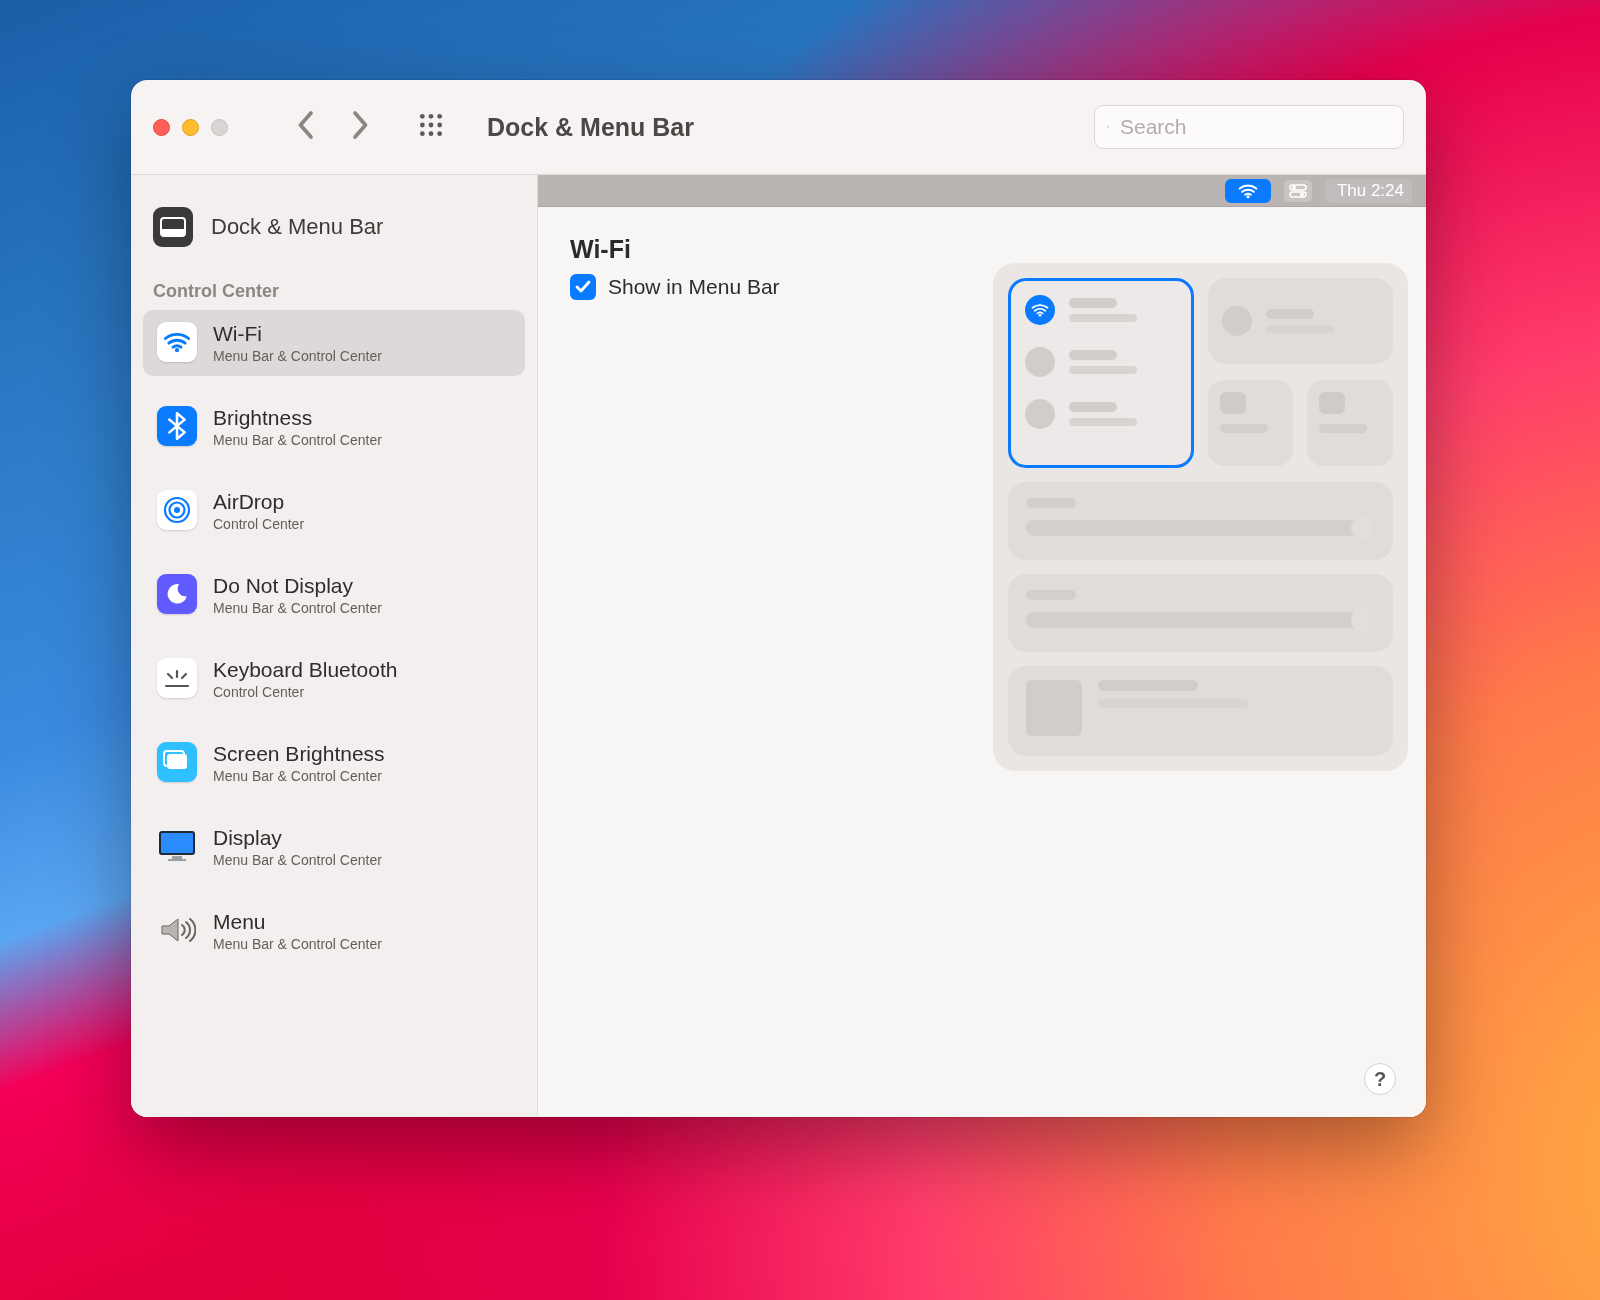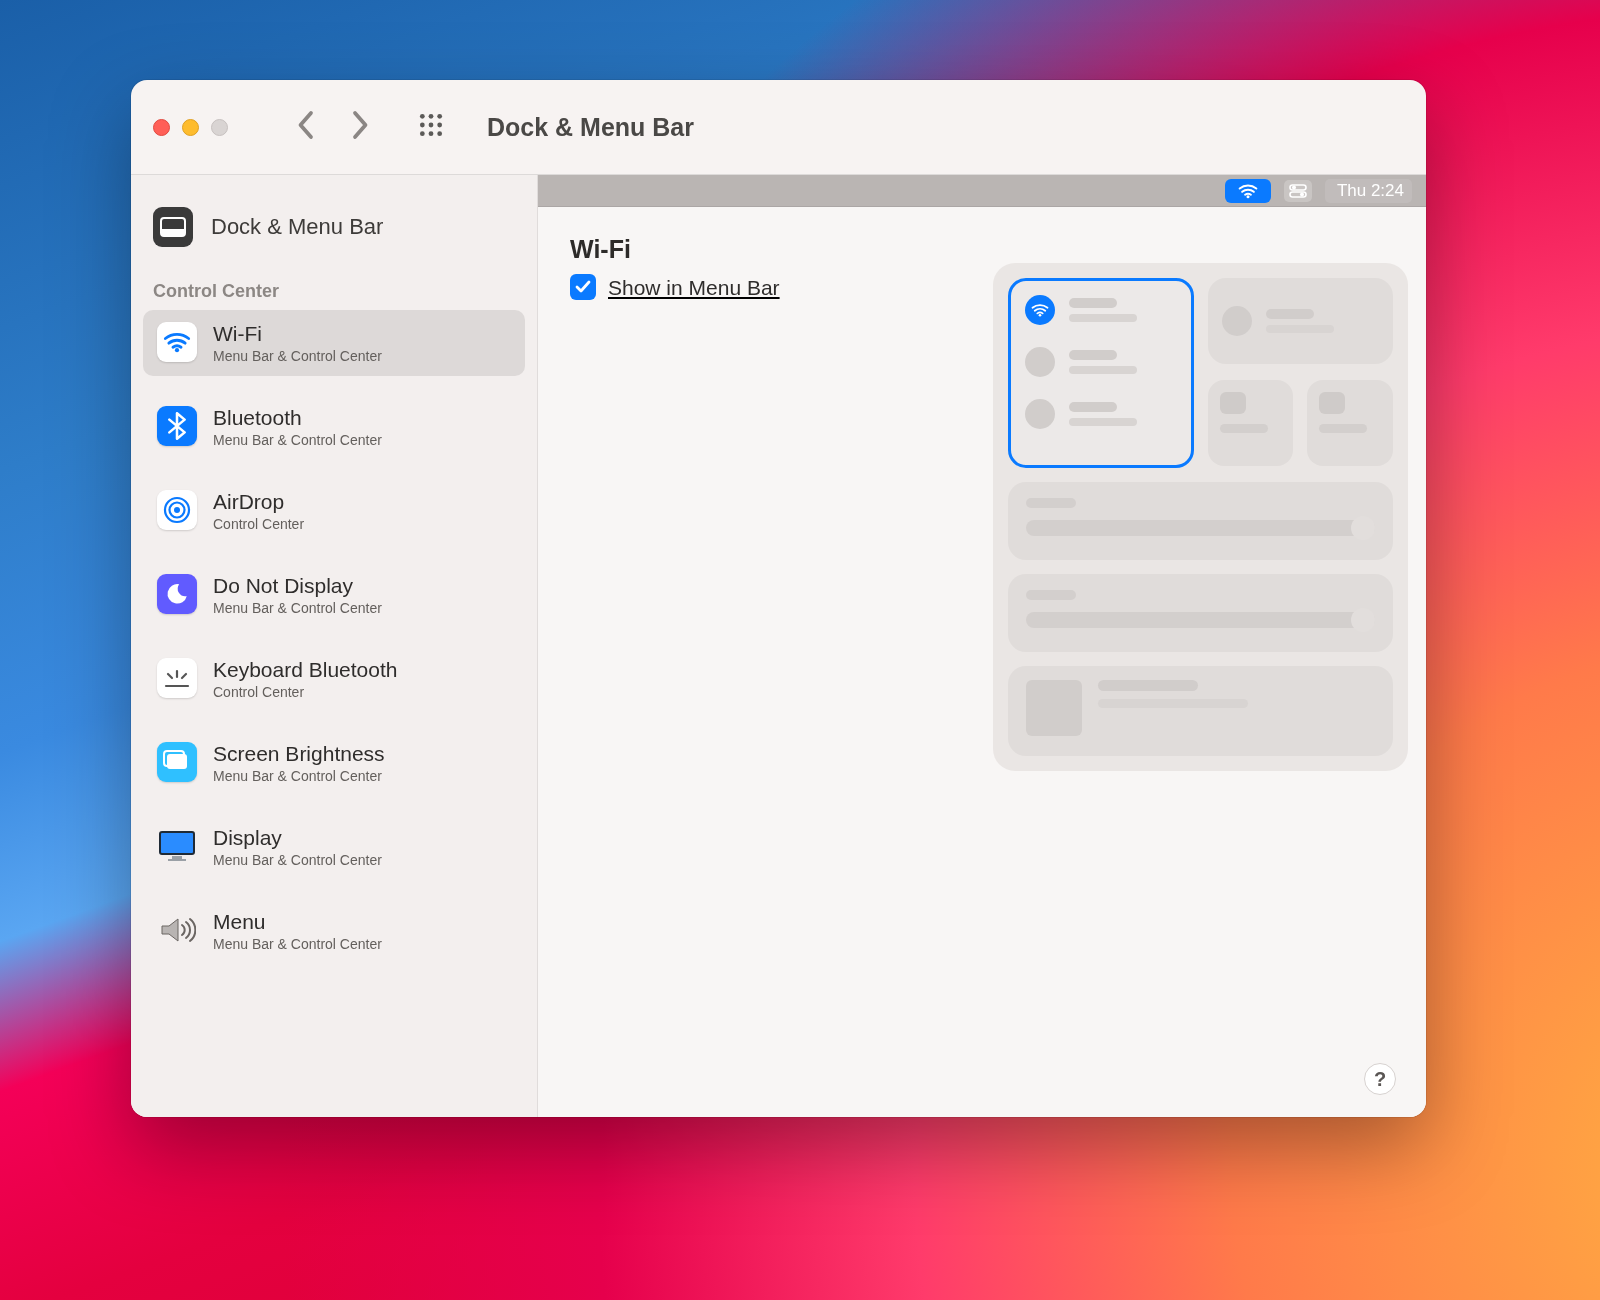--- a/index.html
+++ b/index.html
@@ -104,21 +104,21 @@
     display:flex; align-items:center; justify-content:center;
   }
   .mb-cc svg { width:18px; height:14px; color:#fff; }
   .mb-time { color:#fff; font-size:17px; font-weight:500; margin-left:4px; }
   .mb-time-wrap { background:#c1bcbb; border-radius:5px; padding:2px 8px; }
 
   .main-area { flex:1; display:flex; padding:28px 28px 0 32px; gap:24px; position:relative; }
   .left-pane { flex:1; max-width:410px; }
   .pane-title { font-size:25px; font-weight:700; color:#2d2b29; margin-bottom:10px; }
   .pane-desc { font-size:19px; color:#6b6764; line-height:1.35; margin-bottom:28px; }
-  .checkbox-row { display:flex; align-items:flex-end; gap:12px;text-decoration:underline; }
+  .checkbox-row { display:flex; align-items:center; gap:12px; }
   .chk {
     width:26px; height:26px; border-radius:6px; background:#0a7aff;
     display:flex; align-items:center; justify-content:center;
   }
   .chk svg { width:18px; height:18px; color:#fff; }
   .chk-label { font-size:21px; color:#2f2d2c; }
 
   
   .preview {
     position:absolute; right:18px; top:56px;
@@ -194,20 +194,27 @@
             <circle cx="12" cy="12" r="2.2"></circle>
             <circle cx="20" cy="12" r="2.2"></circle>
           <circle cx="4" cy="20" r="2.2"></circle>
             <circle cx="12" cy="20" r="2.2"></circle>
             <circle cx="20" cy="20" r="2.2"></circle>
         </g>
       </svg>
     </span>
     <div class="title">Dock &amp; Menu Bar</div>
     <div class="spacer"></div>
+    <div class="search">
+      <svg viewBox="0 0 24 24">
+          <circle cx="10" cy="10" r="7" fill="none" stroke="currentColor" stroke-width="2.5"></circle>
+          <line x1="16" y1="16" x2="22" y2="22" stroke="currentColor" stroke-width="2.5" stroke-linecap="round"></line>
+        </svg>
+      <input type="text" placeholder="Search" style="">
+    </div>
   </div>
 
   <div class="body">
 
     <div class="sidebar">
       <div class="sb-header">
         <div class="sb-header-icon">
           <svg viewBox="0 0 26 20">
               <rect x="1" y="1" width="24" height="18" rx="3" fill="none" stroke="#fff" stroke-width="2"></rect>
               <rect x="1" y="12" width="24" height="7" rx="0 0 3 3" fill="#fff"></rect>
@@ -235,21 +242,21 @@
           </div>
         </div>
 
         <div class="sb-item">
           <div class="sb-icon ic-bt">
             <svg width="20" height="28" viewBox="0 0 14 22">
                 <path d="M7 1 L7 21 L13 16 L1 6 M7 1 L13 6 L1 16" fill="none" stroke="#fff" stroke-width="2" stroke-linejoin="round" stroke-linecap="round"></path>
               </svg>
           </div>
           <div class="sb-text">
-            <div class="sb-name">Bluetooth</div>
+            <div class="sb-name">Brightness</div>
             <div class="sb-sub">Menu Bar &amp; Control Center</div>
           </div>
         </div>
 
         <div class="sb-item">
           <div class="sb-icon ic-airdrop">
             <svg width="30" height="30" viewBox="0 0 30 30">
                 <g fill="none" stroke="#0a7aff" stroke-width="2.2">
                   <circle cx="15" cy="15" r="12"></circle>
                   <circle cx="15" cy="15" r="7.5"></circle>

